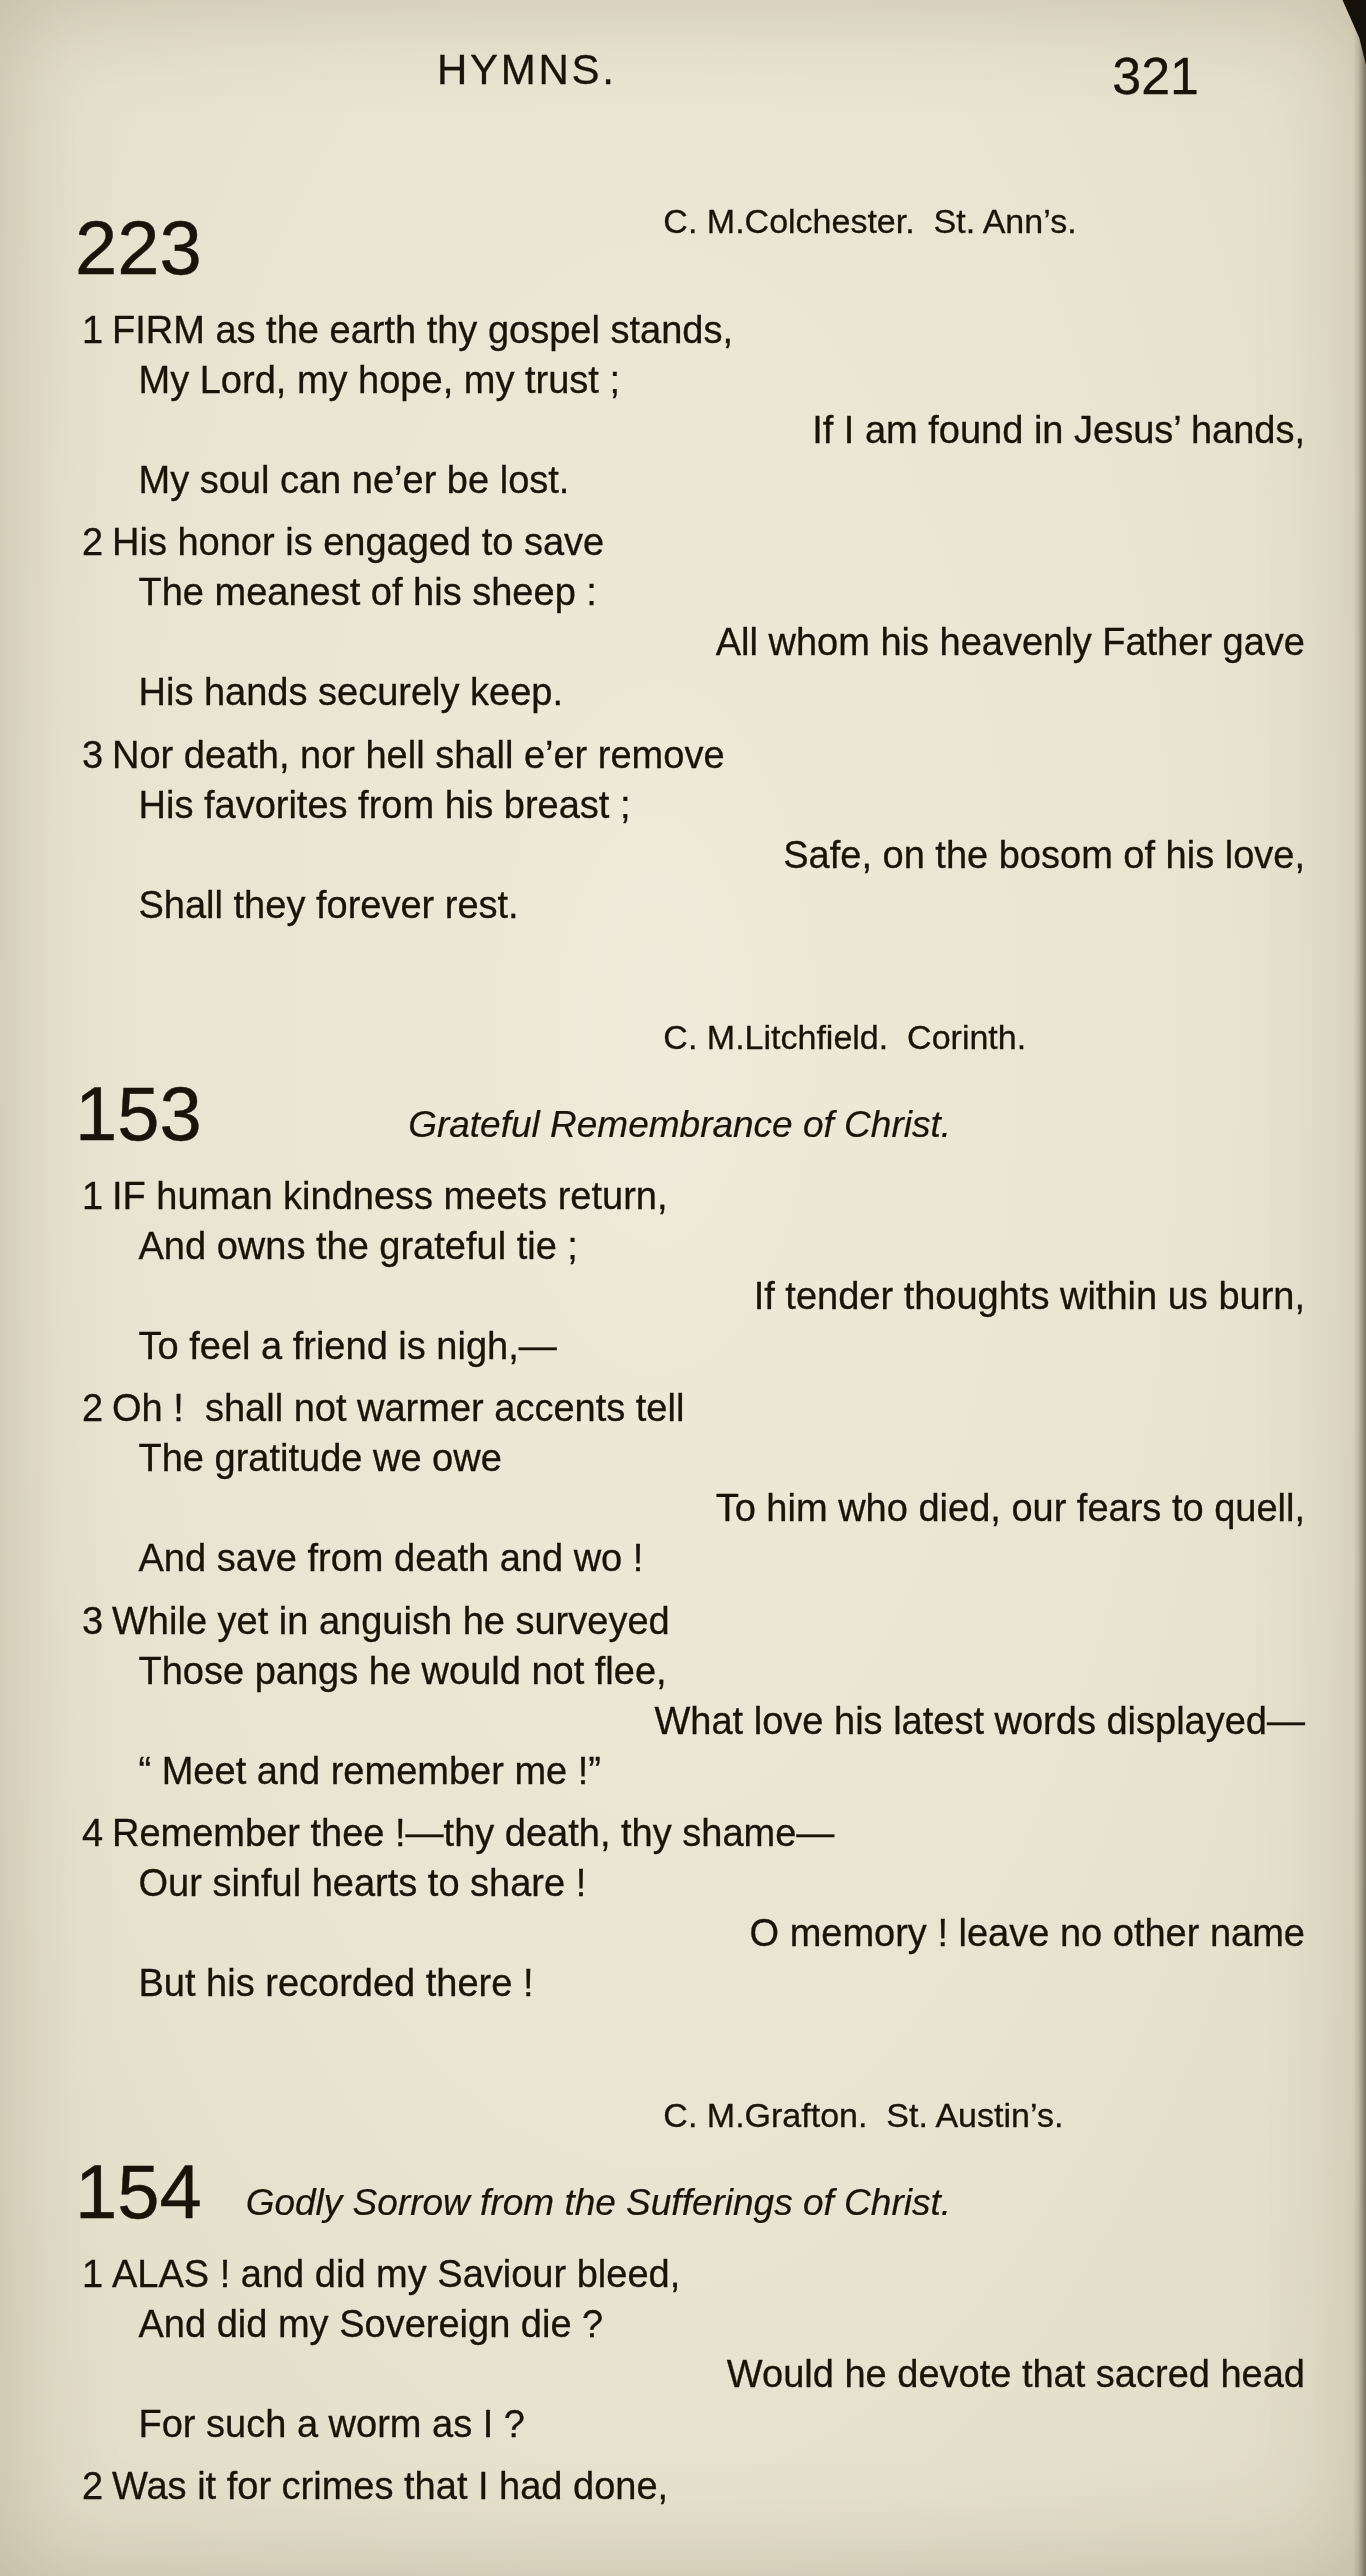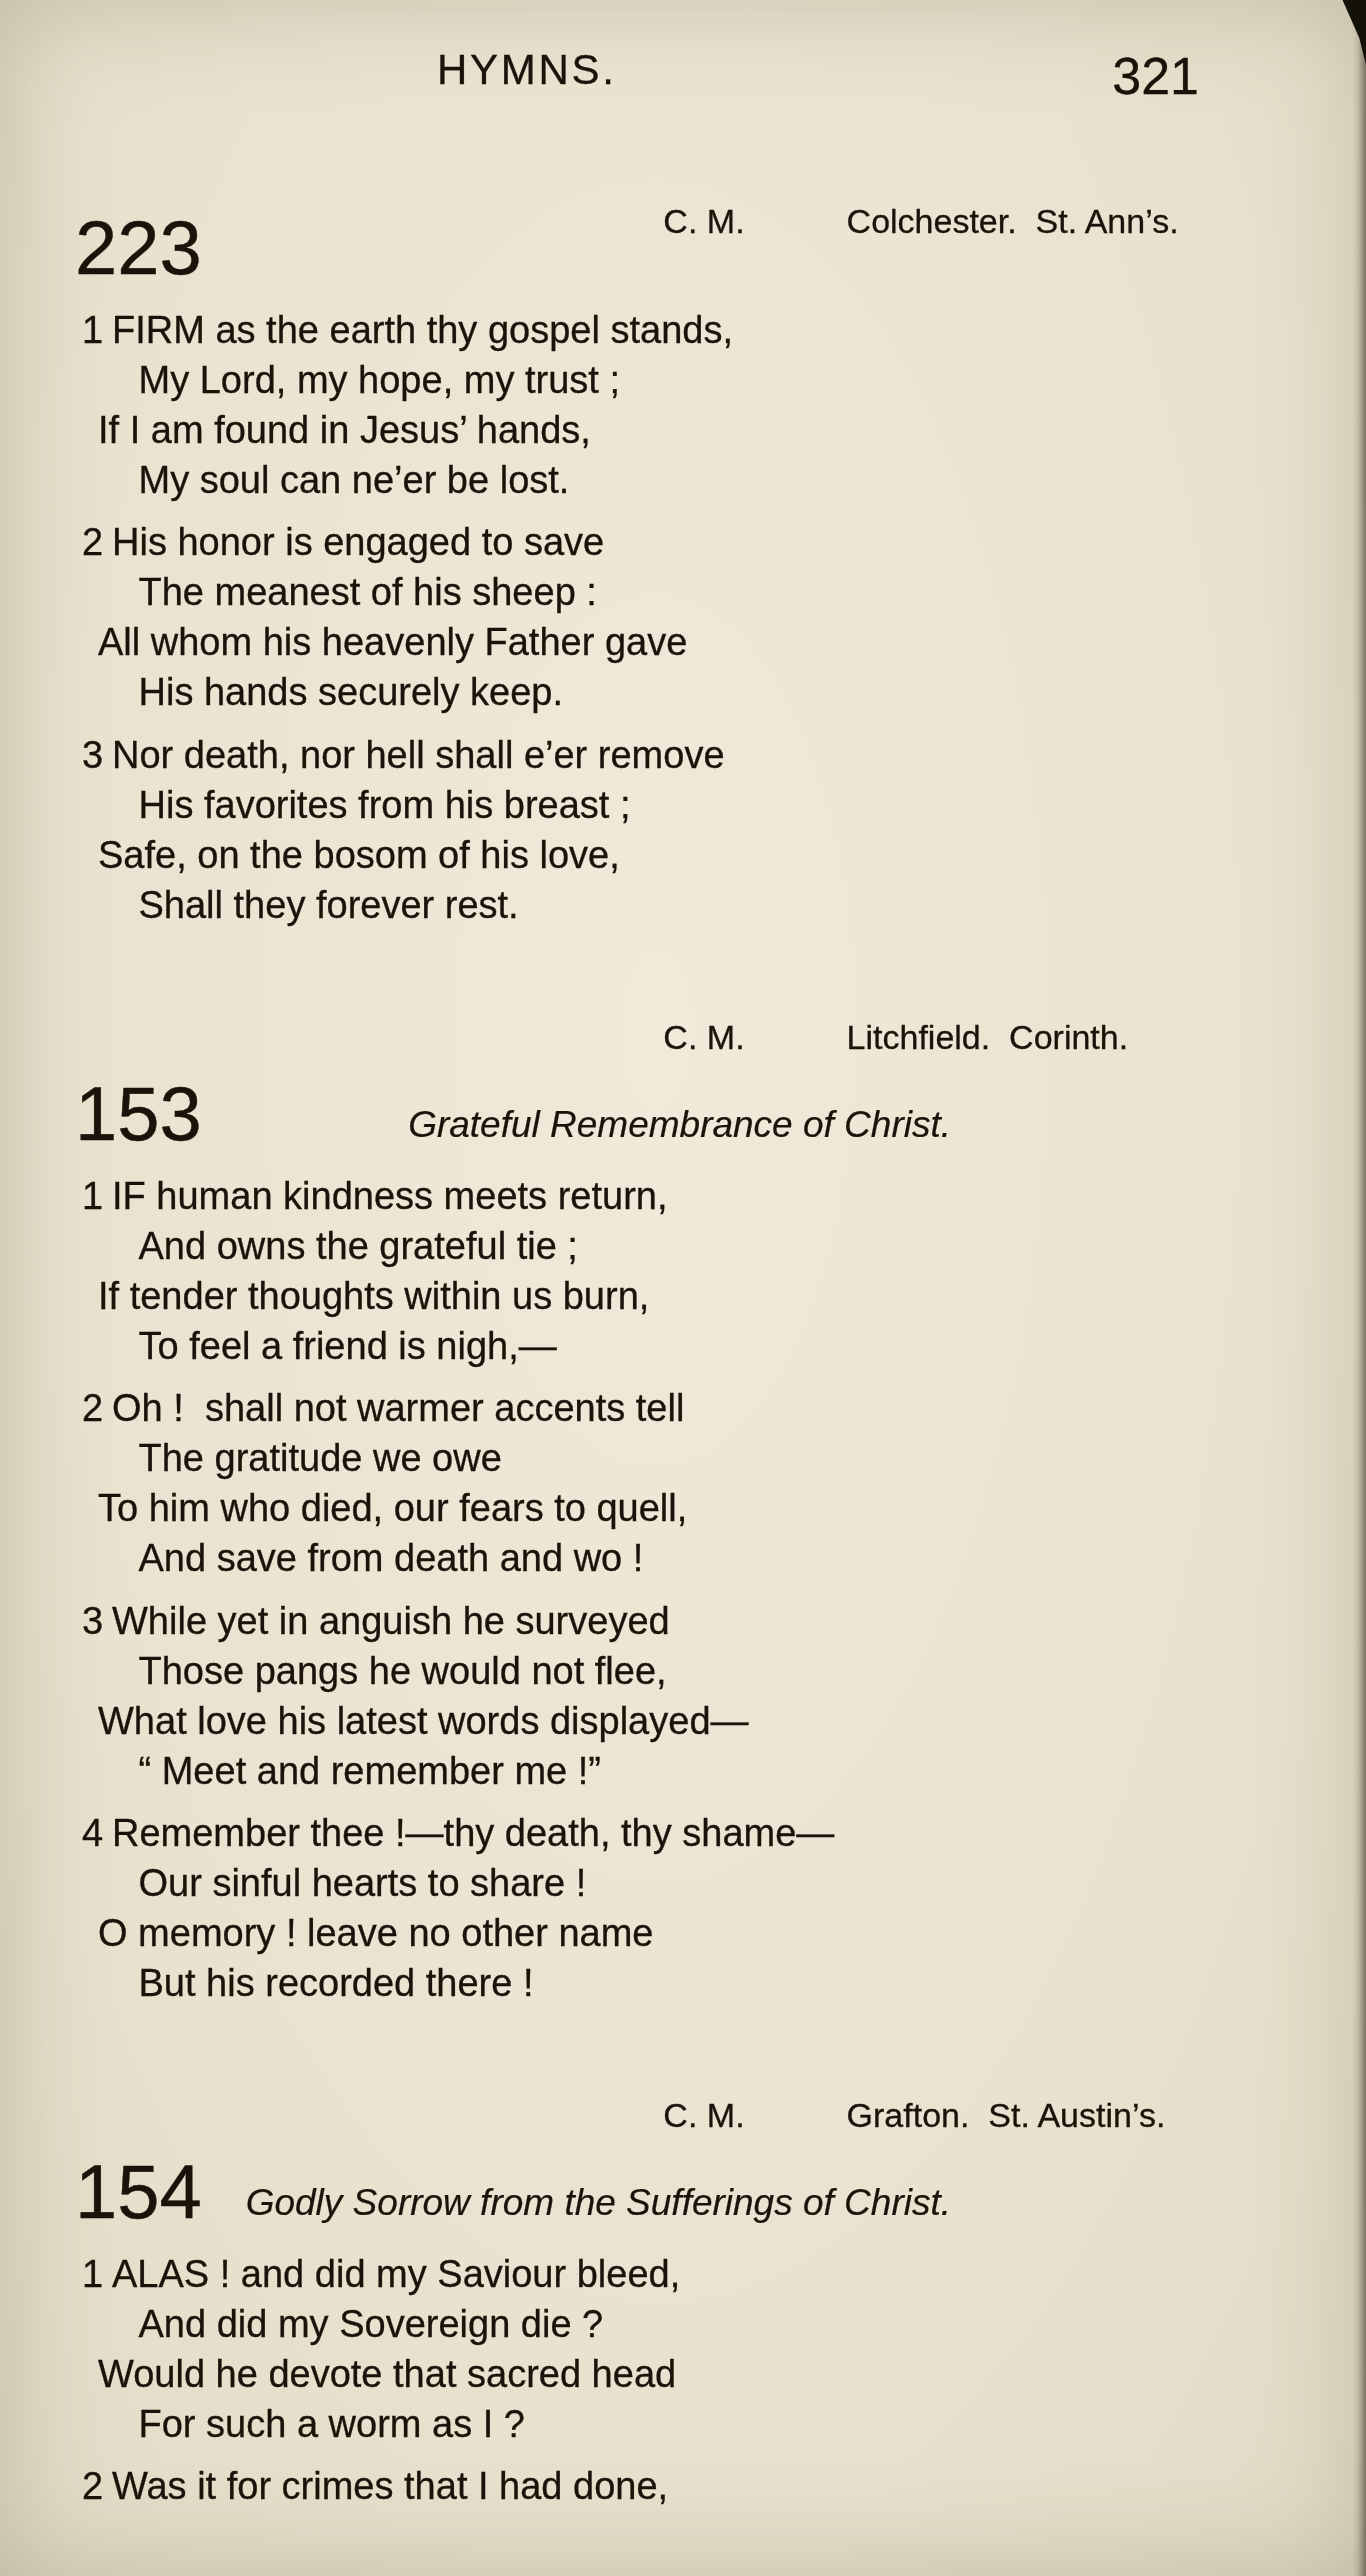--- a/index.html
+++ b/index.html
@@ -53,21 +53,21 @@
     -webkit-text-stroke: 0.4px currentColor;
   }
   .hymn-head-right { flex: 1 1 auto; min-width: 0; }
   .meter-line {
     padding-left: 311px;
     font-size: 34px;
     line-height: 42px;
     white-space: pre;
     -webkit-text-stroke: 0.3px currentColor;
   }
-  .meter { margin-right: 102px; }
+  .meter { }
   .tunes { white-space: pre; }
   .subtitle {
     text-align: right;
     padding-right: 354px;
     font-style: italic;
     font-size: 37px;
     line-height: 50px;
     -webkit-text-stroke: 0.2px currentColor;
   }
 
@@ -79,21 +79,21 @@
     font-size: 38px;
     line-height: 50px;
     -webkit-text-stroke: 0.3px currentColor;
   }
   .verse-num {
     position: absolute;
     left: 7px; top: 0;
   }
   .vline { white-space: pre; }
   .vline.l2, .vline.l4 { padding-left: 26.5px; }
-  .vline.l3 { margin-left: -14px; }
+  .vline.l3 { margin-left: -14px; text-align: right; }
 
   
   .scan-edge-right {
     position: absolute;
     top: 0; right: 0;
     width: 14px; height: 100%;
     background: linear-gradient(to left, rgba(35,28,15,0.55), rgba(35,28,15,0.12) 60%, transparent);
     pointer-events: none;
   }
   .corner-mark {

